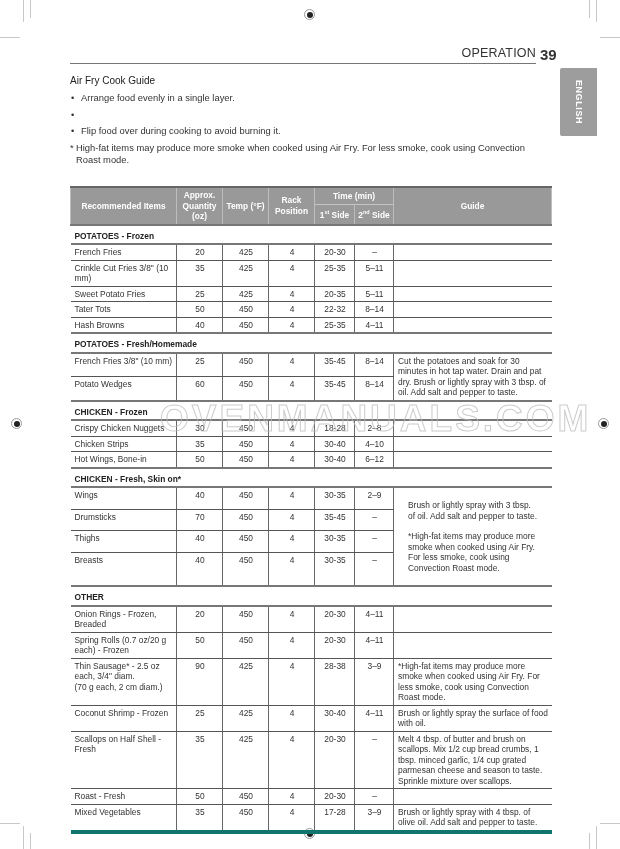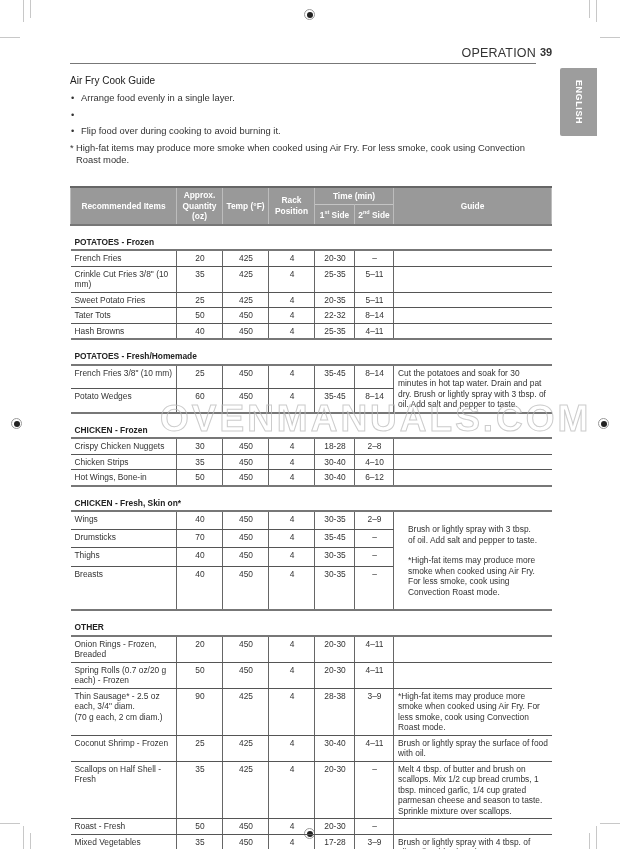--- a/index.html
+++ b/index.html
@@ -9,21 +9,21 @@
   
   .crop { position: absolute; background: #c8c8c8; }
   .reg-mark { position: absolute; width: 11px; height: 11px; border-radius: 50%;
               border: 1px solid #999; box-sizing: border-box; display: flex;
               align-items: center; justify-content: center; background: #fff; }
   .reg-mark::after { content: ""; width: 6px; height: 6px; border-radius: 50%; background: #222; }
 
   .header { position: absolute; left: 70px; top: 46px; width: 466px; height: 17px;
             border-bottom: 1px solid #777; }
   .header-title { position: absolute; right: 0; top: 0; font-size: 12.5px; color: #333; letter-spacing: 0.2px; text-align: center; }
-  .page-num { position: absolute; left: 540px; top: 46px; font-size: 11px; font-weight: bold; color: #333; }
+  .page-num { position: absolute; left: 540px; top: 46px; font-size: 15px; font-weight: bold; color: #333; }
 
   .lang-tab { position: absolute; left: 560px; top: 68px; width: 37px; height: 68px;
               background: #9d9d9d; border-radius: 2px 0 0 2px; }
   .lang-tab span { position: absolute; left: 50%; top: 50%; transform: translate(-50%,-50%) rotate(90deg);
                    color: #fff; font-size: 9px; font-weight: bold; letter-spacing: 0.6px; white-space: nowrap; }
 
   .intro { position: absolute; left: 70px; top: 75px; width: 480px; font-size: 9.4px; line-height: 12px; color: #333; }
   .intro h2 { font-size: 10px; font-weight: normal; margin: 0 0 5px 0; color: #222; }
   .intro .line { margin-bottom: 4.5px; }
   .intro .bullet { display: flex; margin-bottom: 4.5px; }
@@ -36,24 +36,24 @@
   table.guide th { background: #999999; color: #fff; font-weight: bold; text-align: center;
                    border-left: 1px solid #bdbdbd; border-right: 1px solid #bdbdbd; padding: 2px 2px;
                    line-height: 10.5px; }
   table.guide thead tr:first-child th { border-top: 2px solid #666; }
   table.guide thead tr.sub th { border-top: 1px solid #c4c4c4; }
   table.guide th sup { font-size: 5.5px; }
   table.guide td { border: 1px solid #555; border-left: 1px solid #666; border-right: 1px solid #666;
                    padding: 2px 3px 2px 4px; vertical-align: top; line-height: 10.5px; }
   table.guide td.num { text-align: center; }
   table.guide tr.cat td { border-left: none; border-right: none; font-weight: bold; color: #222;
-                          border-top: 2px solid #777; border-bottom: 2px solid #777; padding-top: 11px; padding-bottom: 2px; }
+                          border-top: 2px solid #777; border-bottom: 2px solid #777; padding-top: 5px; padding-bottom: 2px; }
   table.guide td:first-child { border-left: none; }
   table.guide td:last-child { border-right: none; }
-  table.guide tbody tr:last-child td { border-bottom: 2px solid #0f766e; }
+  table.guide tbody tr:last-child td { border-bottom: 4px solid #0f766e; }
   .guide-text p { margin: 10px; }
   .guide-text p + p { margin-top: 3px; }
 
   .watermark { position: absolute; left: 160px; top: 398px; font-size: 37px; font-weight: bold;
                color: transparent; -webkit-text-stroke: 1px #bbbbbb; letter-spacing: 3px;
                opacity: 0.75; pointer-events: none; white-space: nowrap; }
 </style>
 </head>
 <body>
 
@@ -254,21 +254,21 @@
       <td class="num">–</td>
     </tr>
     <tr>
       <td>Thighs</td>
       <td class="num">40</td>
       <td class="num">450</td>
       <td class="num">4</td>
       <td class="num">30-35</td>
       <td class="num">–</td>
     </tr>
-    <tr style="height:44px;">
+    <tr style="height:34px;">
       <td>Breasts</td>
       <td class="num">40</td>
       <td class="num">450</td>
       <td class="num">4</td>
       <td class="num">30-35</td>
       <td class="num">–</td>
     </tr>
 
     <tr class="cat">
         <td colspan="7">OTHER</td>

